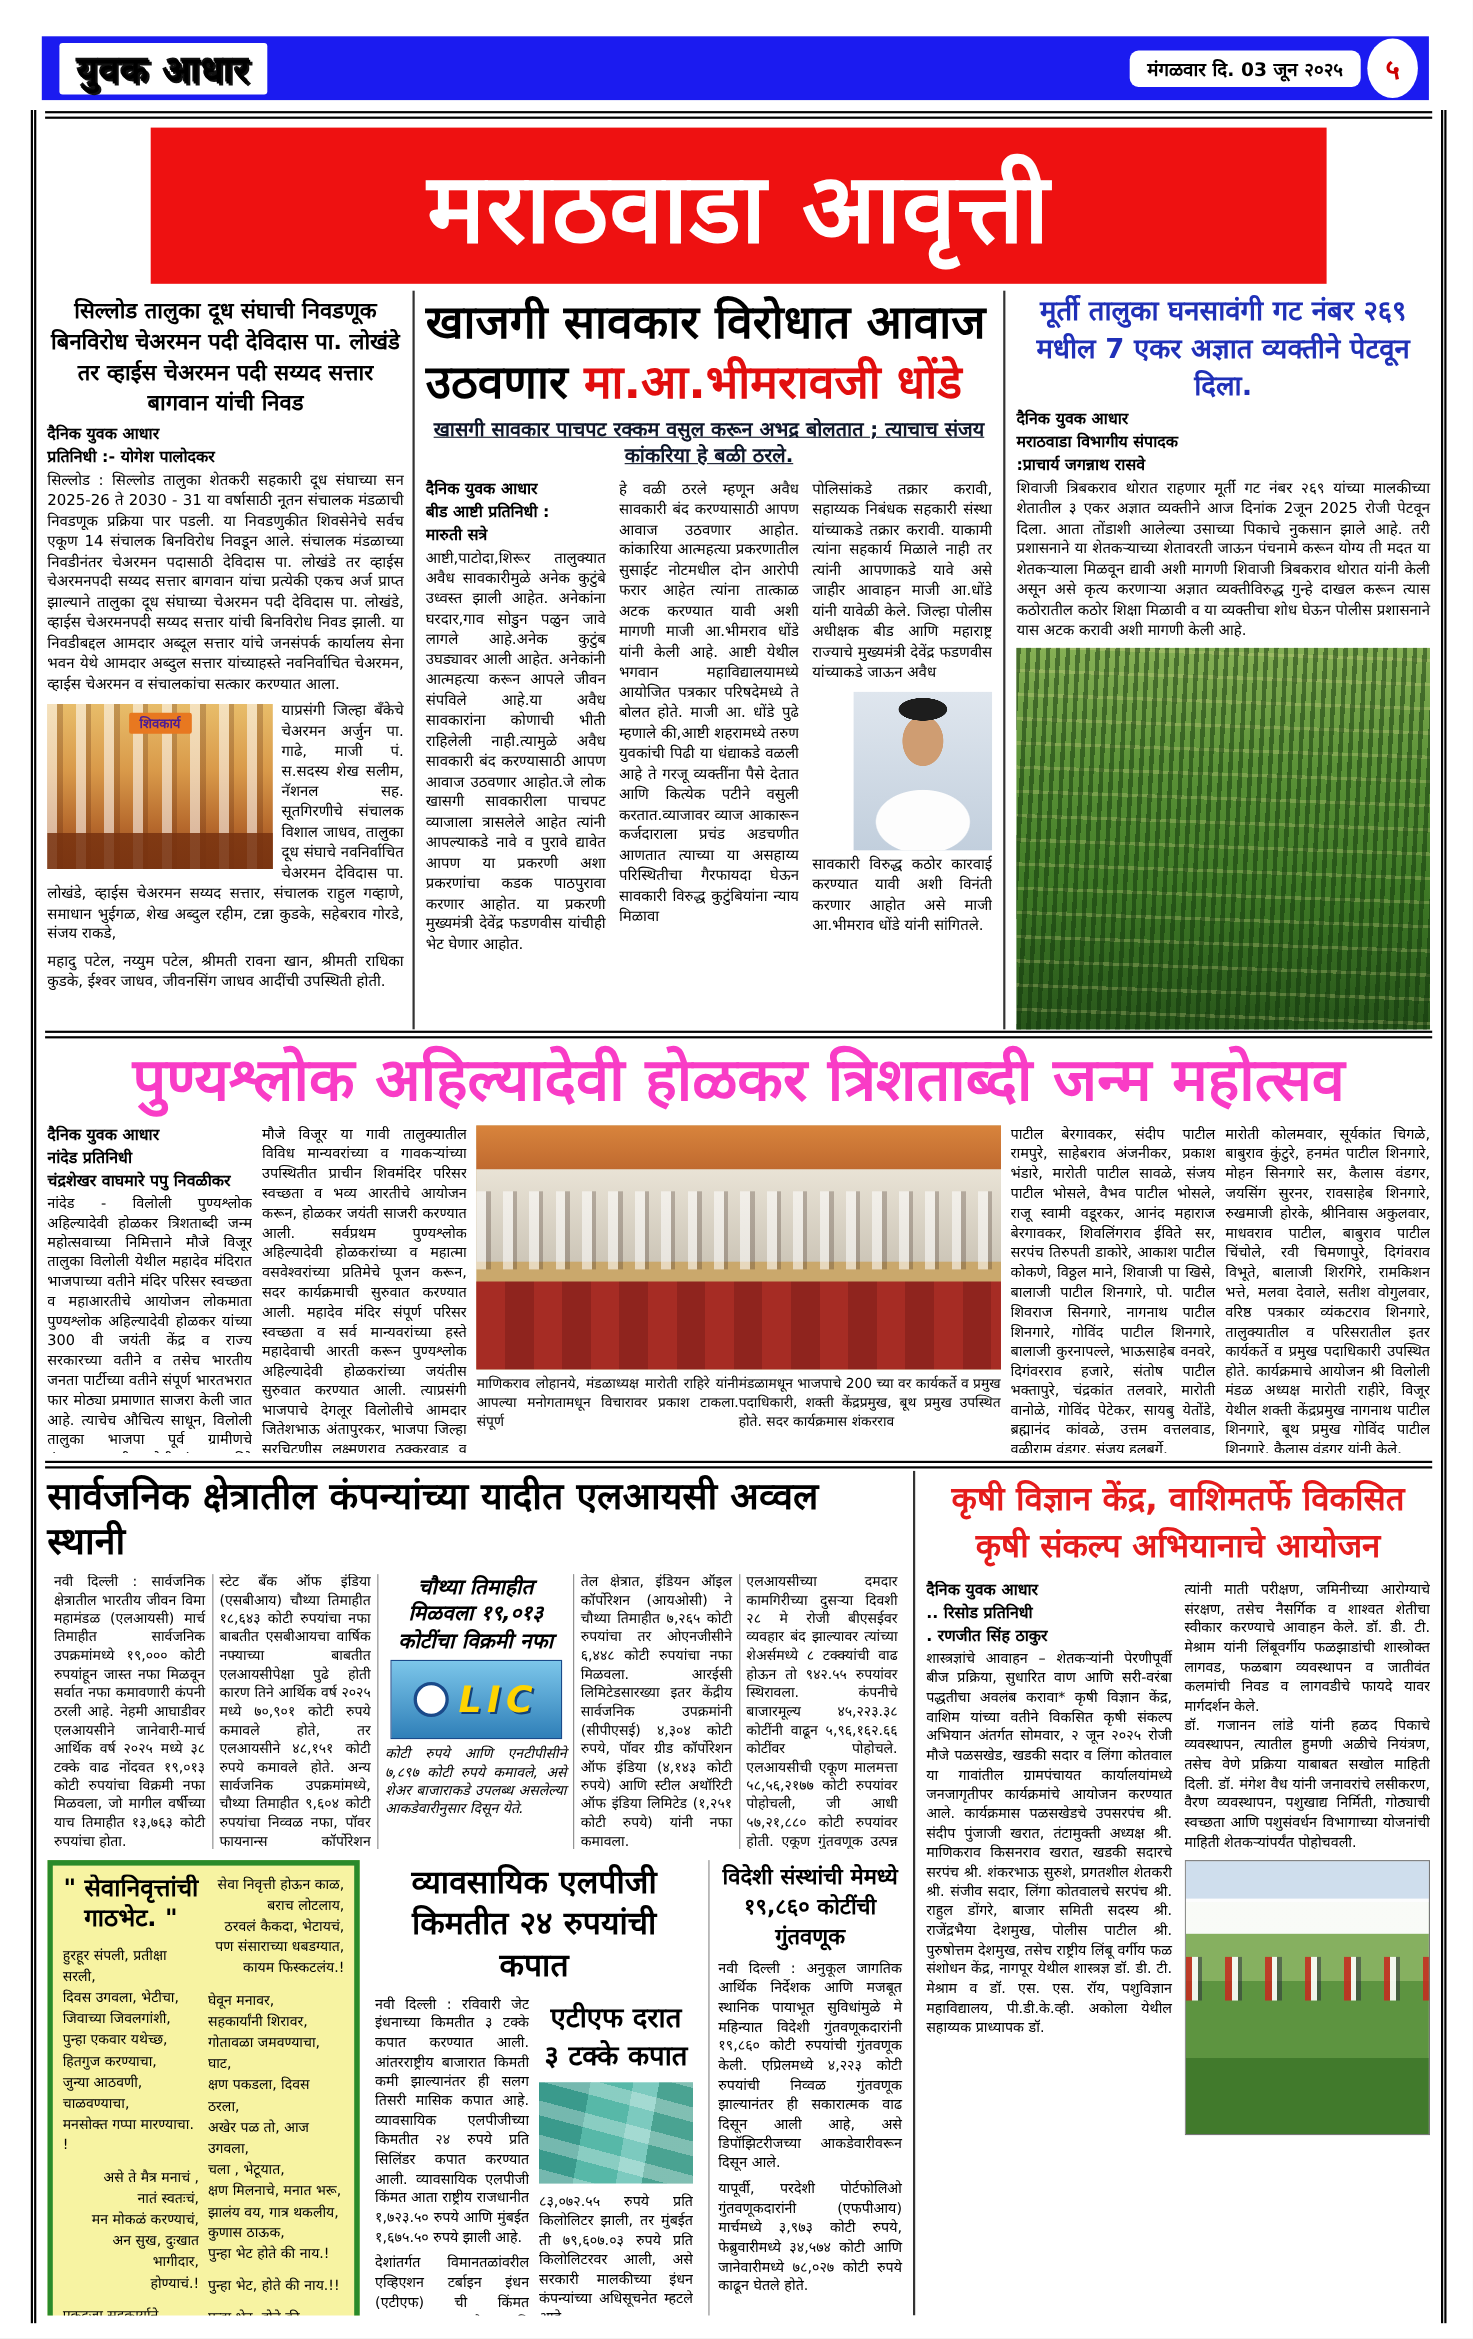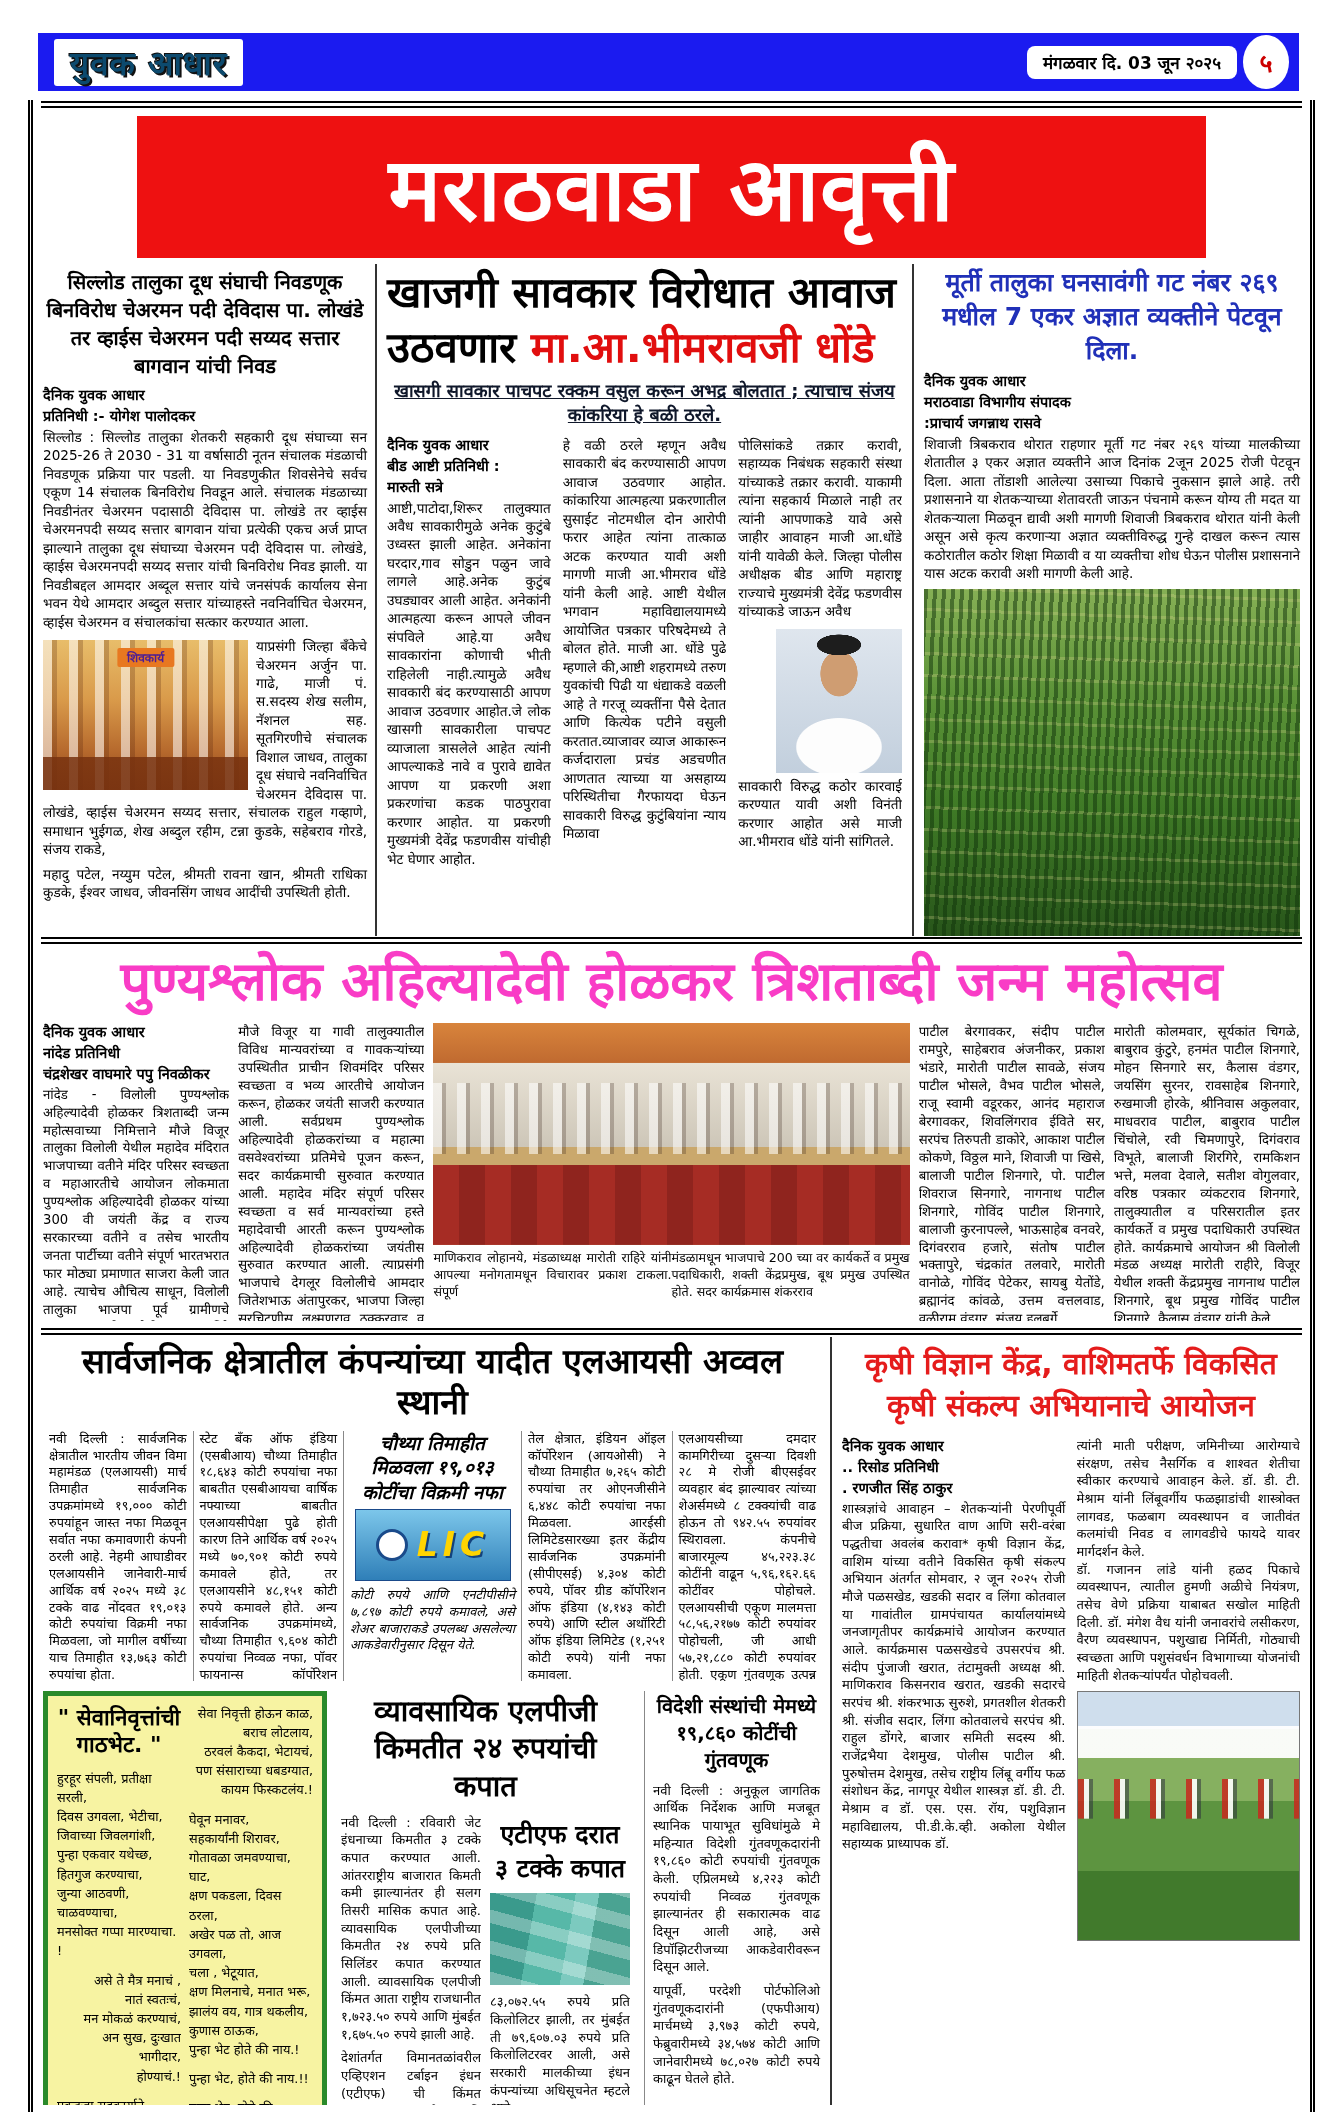--- a/index.html
+++ b/index.html
@@ -6,21 +6,21 @@
 html,body { margin:0; padding:0; background:#e8e8e8; }
 .page {
   width:1339px; height:2126px; background:#fff; position:relative;
   font-family:"DejaVu Sans","Liberation Sans",sans-serif; color:#000;
   margin:0 auto; overflow:hidden;
 }
 
 .masthead{position:absolute;top:33px;left:38px;right:40px;height:58px;background:#1b1bf0;
   display:flex;align-items:center;justify-content:space-between;padding:0 10px;}
 .logo-box{background:#fff;border-radius:3px;padding:1px 16px;margin-left:6px;}
-.logo-text{font-size:33px;font-weight:bold;color:#0c4a6e;
+.logo-text{font-size:33px;font-weight:bold;color:#000000;
   text-shadow:2px 2px 0 #111,-1px -1px 0 #111;letter-spacing:1px;white-space:nowrap;}
 .mast-right{display:flex;align-items:center;gap:6px;}
 .date-pill{background:#fff;border-radius:8px;padding:5px 16px;font-weight:bold;font-size:17px;white-space:nowrap;}
 .page-circle{background:#fff;width:46px;height:54px;border-radius:50%;display:flex;align-items:center;
   justify-content:center;color:#cc0000;font-size:25px;font-weight:bold;}
 
 .frame{position:absolute;top:100px;left:28px;right:24px;bottom:14px;
   border-left:5px double #000;border-right:5px double #000;padding:0 8px;overflow:hidden;}
 .rule-double{height:7px;border-top:2px solid #000;border-bottom:2px solid #000;margin:1px 0;}
 .red-banner{margin:8px 96px 6px;background:#ee1111;color:#fff;text-align:center;
@@ -68,21 +68,21 @@
 .ah-photo{height:222px;background:
   repeating-linear-gradient(90deg,rgba(255,255,255,.55) 0 9px,rgba(60,40,30,.28) 9px 13px,transparent 13px 24px) 0 40%/100% 32% no-repeat,
   linear-gradient(#d8843c,#c06a30) 0 0/100% 18% no-repeat,
   linear-gradient(#efe9dc,#cdc6b8) 0 18%/100% 46% no-repeat,
   repeating-linear-gradient(90deg,#a62c24 0 26px,#8f241e 26px 52px) 0 100%/100% 36% no-repeat,#caa86c;}
 .cap-row{display:flex;gap:0;margin-top:4px;}
 .cap-row p{flex:1;margin:0;font-size:12.6px;line-height:1.35;text-align:justify;}
 
 .bottom{display:flex;height:768px;overflow:hidden;margin-top:2px;}
 .bottom-left{flex:1;padding:2px 8px 0 2px;overflow:hidden;}
-.lic-h{font-size:34px;font-weight:bold;text-align:center;margin:2px 0 8px;line-height:1.2;}
+.lic-h{font-size:34px;font-weight:bold;text-align:left;margin:2px 0 8px;line-height:1.2;}
 .lic-cols{display:flex;height:250px;overflow:hidden;}
 .lic-cols>div{flex:1;padding:0 6px;overflow:hidden;}
 .lic-cols>div+div{border-left:1px solid #888;}
 .lic-cols .body{font-size:12.8px;line-height:1.32;}
 .lic-center{width:178px;flex:0 0 178px !important;font-style:italic;}
 .lic-box-h{font-size:19px;font-weight:bold;text-align:center;line-height:1.3;margin:0 0 4px;}
 .lic-logo{width:156px;height:72px;margin:2px auto 6px;background:linear-gradient(180deg,#7cc6ea,#2f7fb8);
   display:flex;align-items:center;justify-content:center;gap:9px;border:1px solid #1a4a8a;}
 .lic-mark{width:32px;height:32px;border-radius:50%;background:#fff;border:3px solid #1a4a8a;}
 .lic-text{color:#ffd400;font-weight:bold;font-size:33px;letter-spacing:5px;text-shadow:2px 2px 0 #13427c;}

